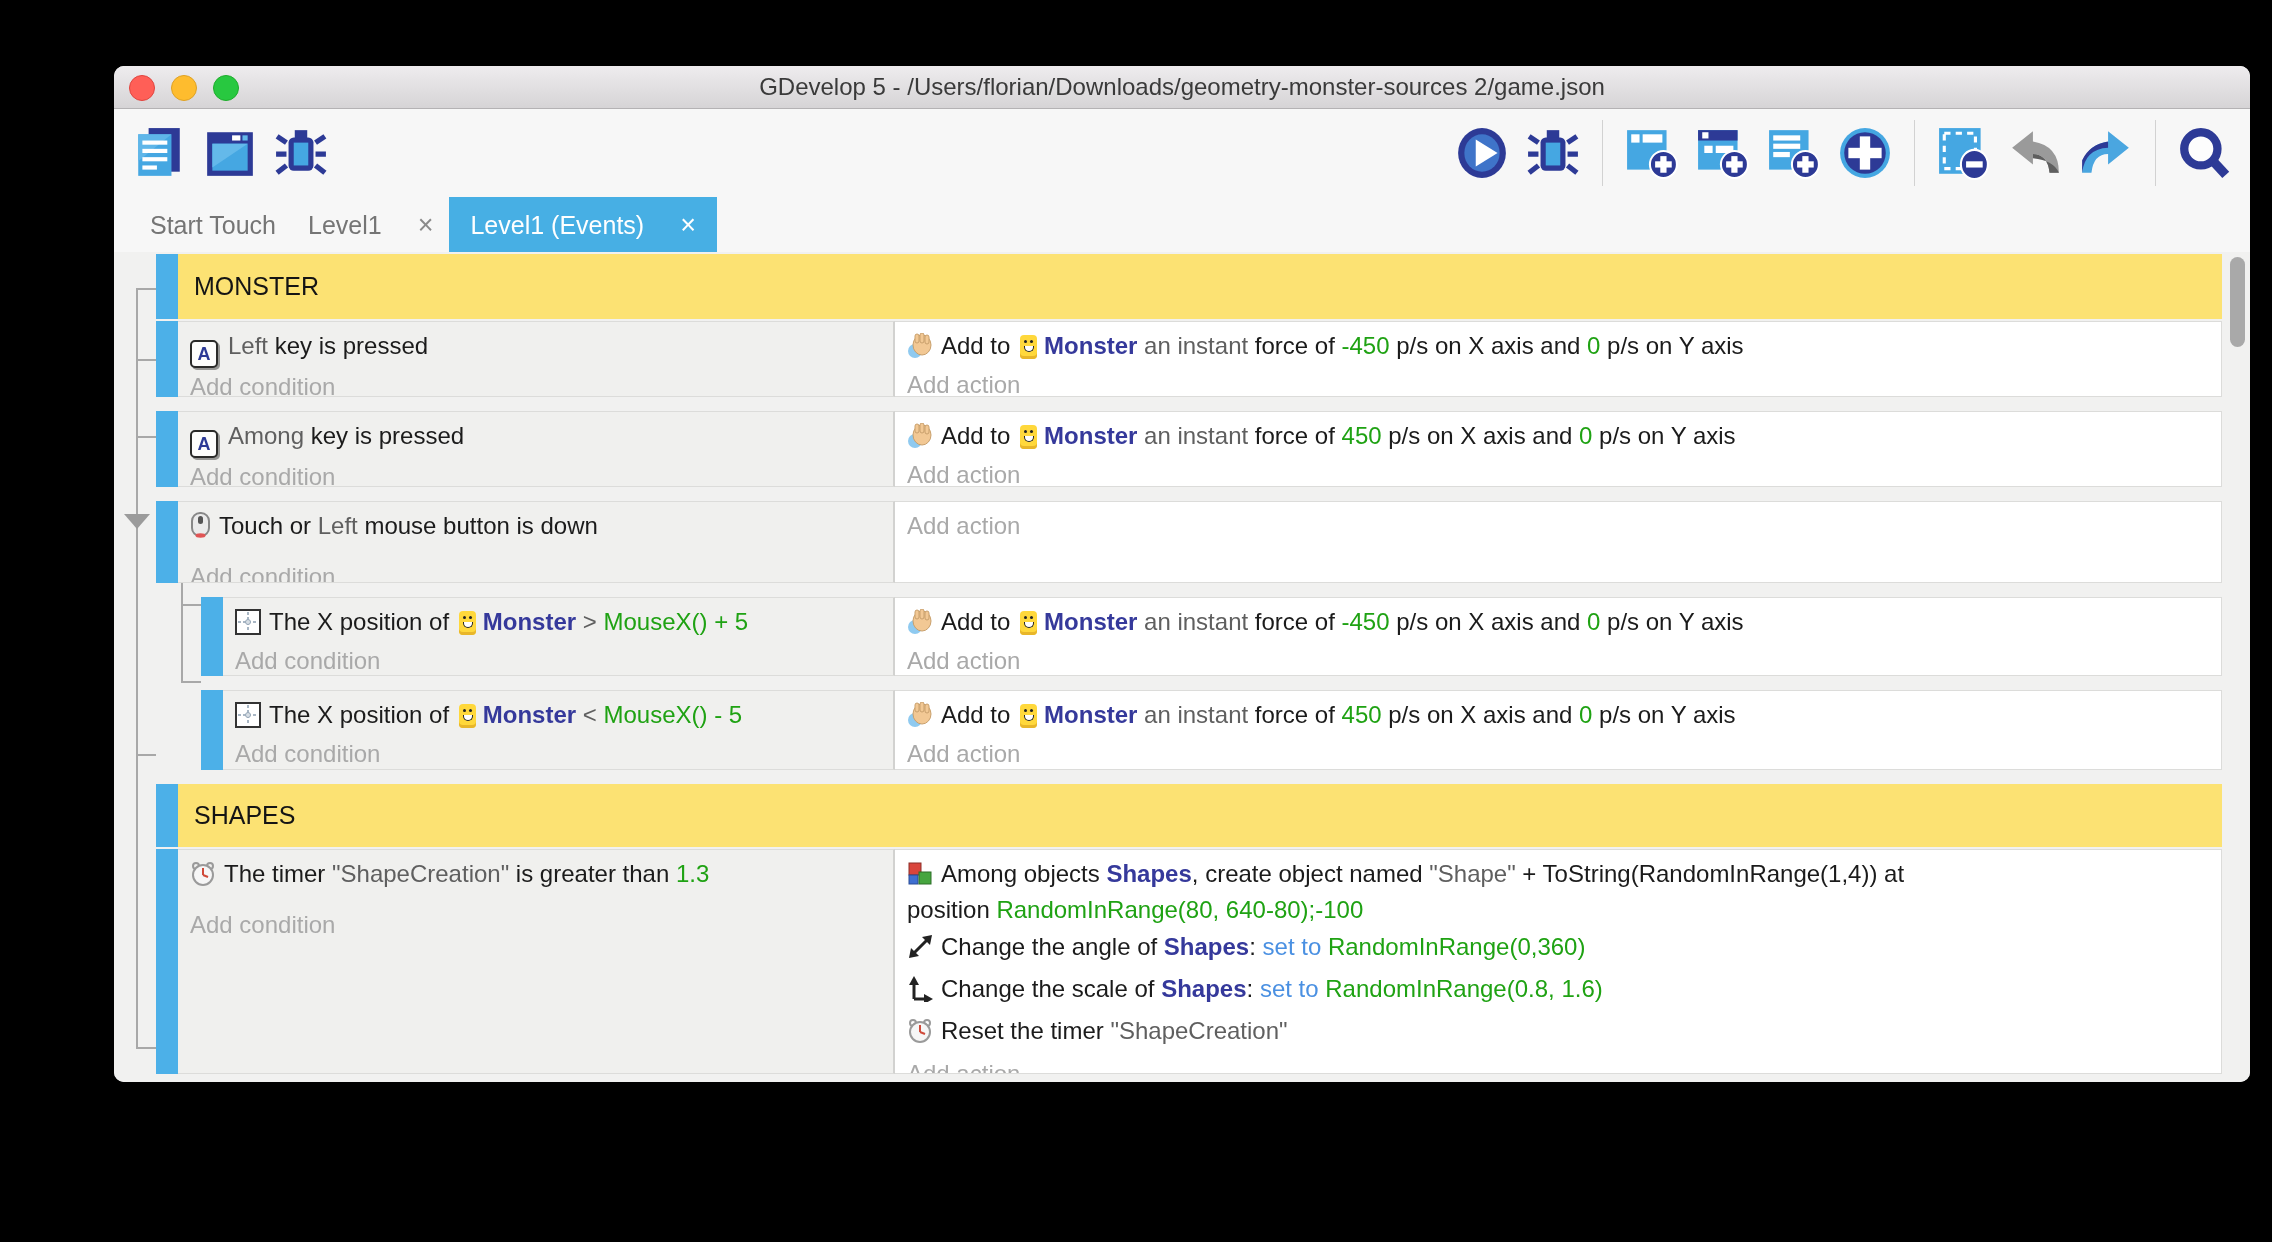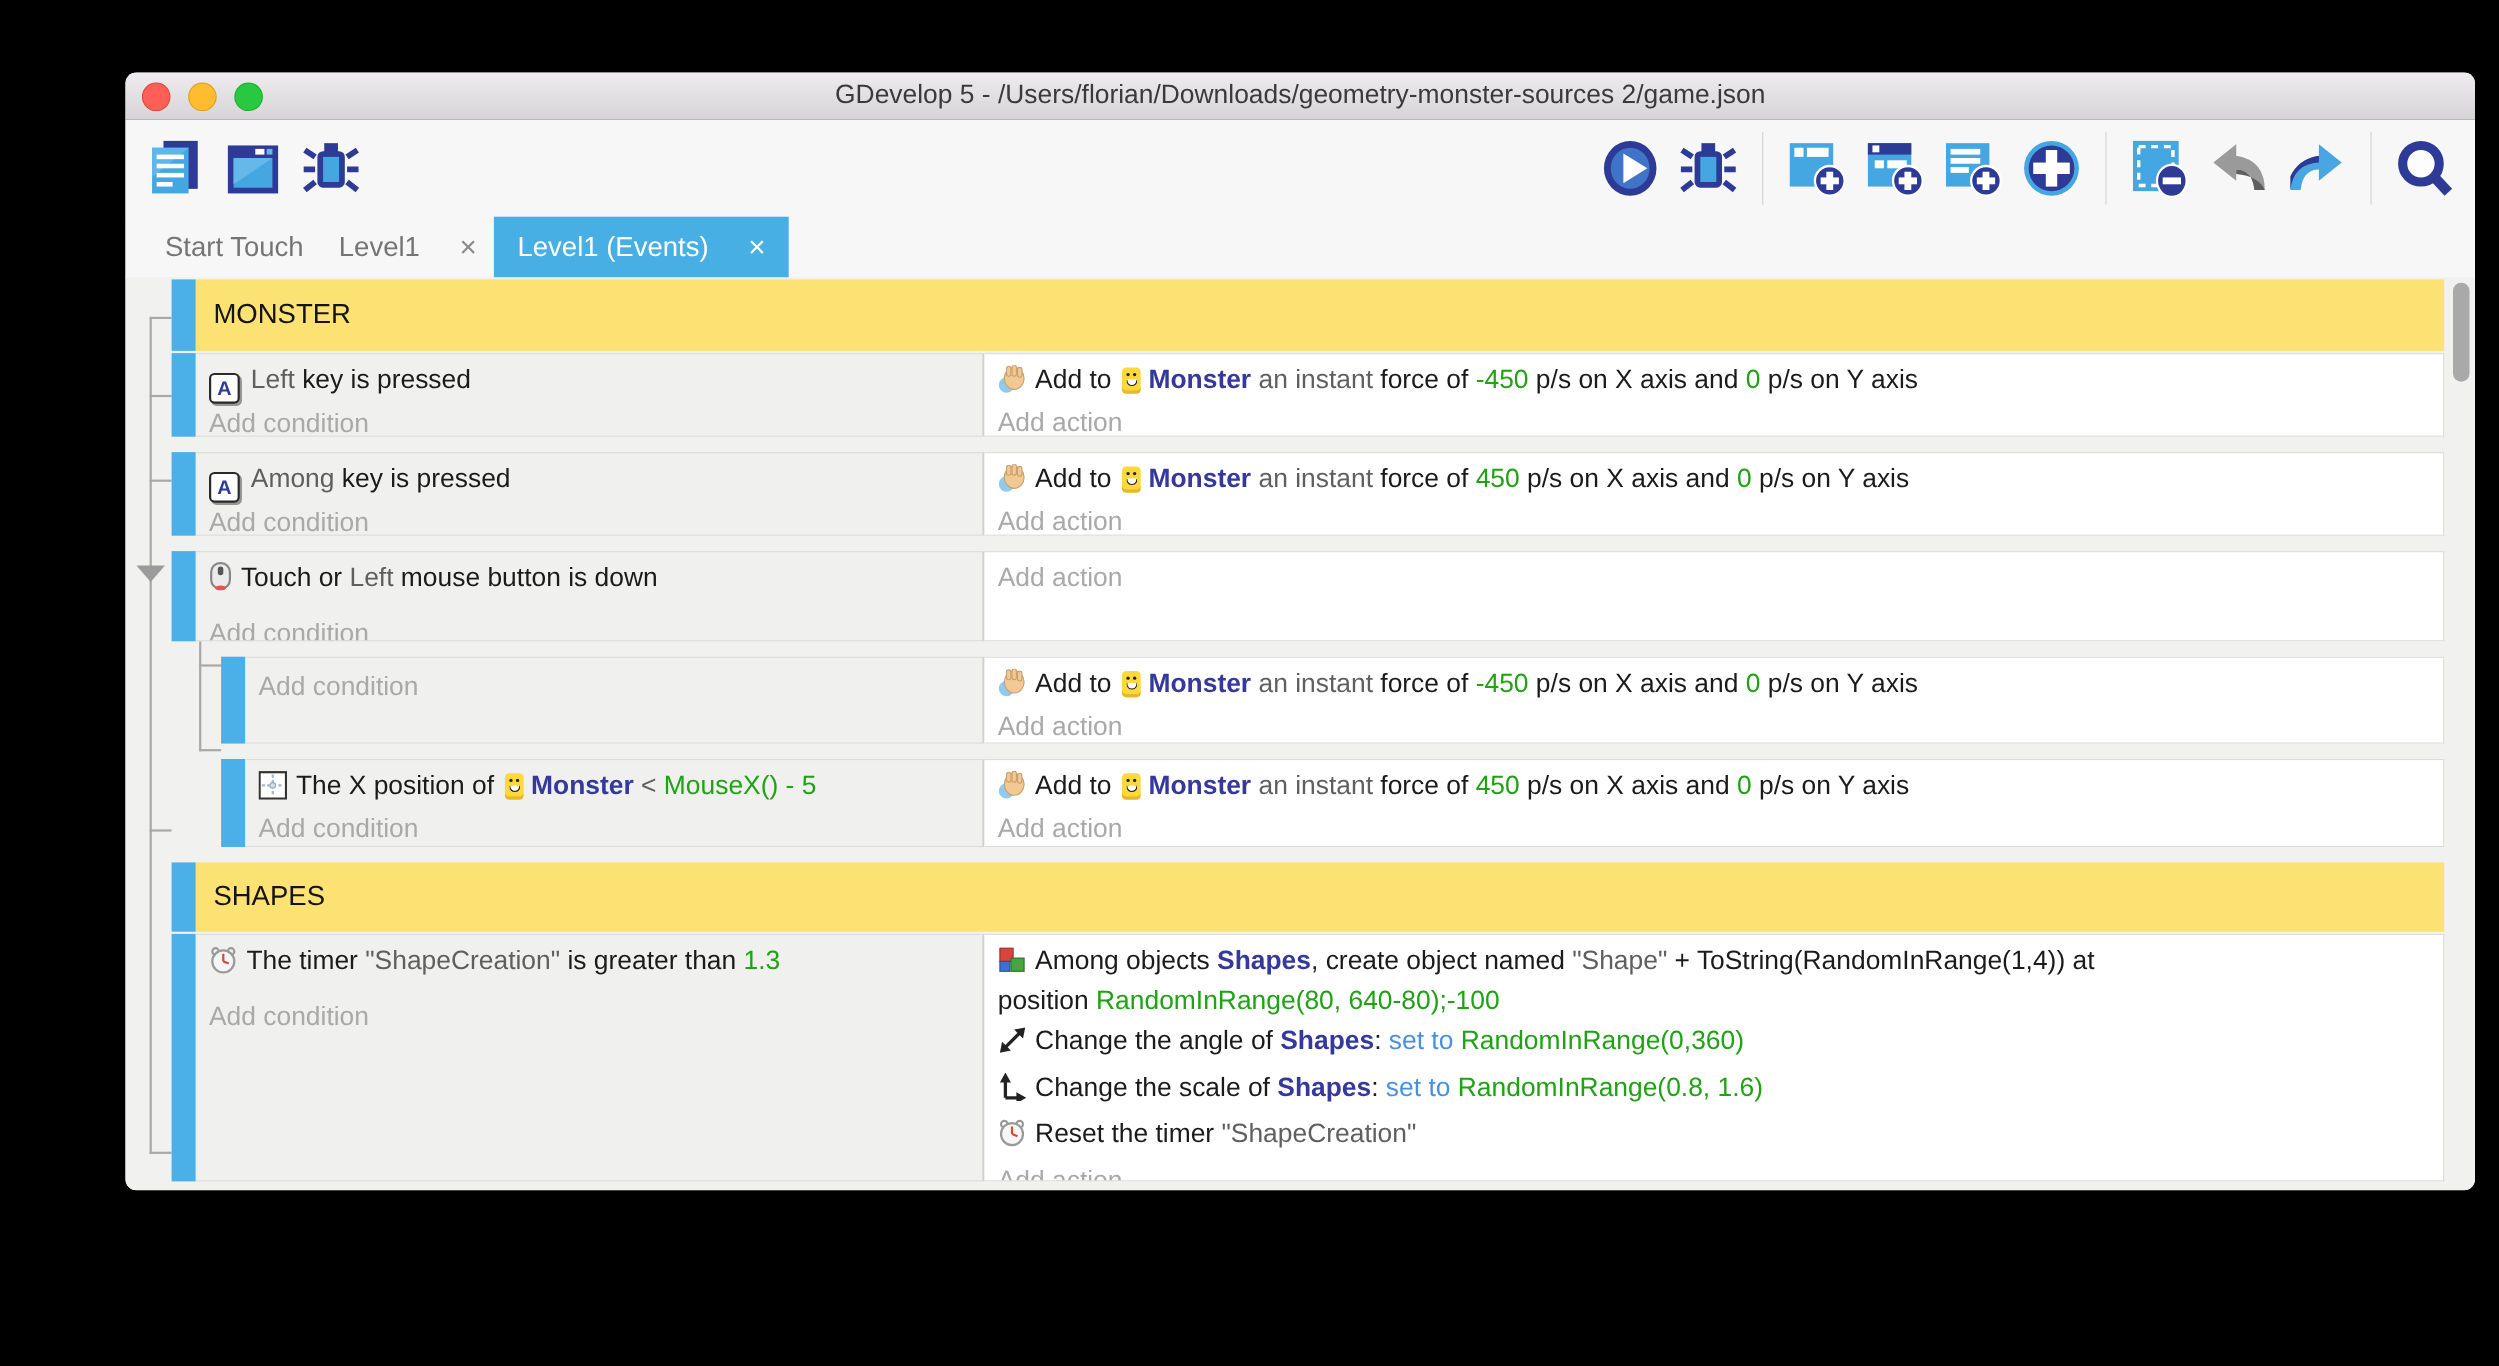--- a/index.html
+++ b/index.html
@@ -307,20 +307,26 @@
           <div class="add addgap">Add condition</div>
         </div>
         <div class="act">
           <div class="add" style="margin-top:2px;">Add action</div>
         </div>
       </div>
 
       <div class="ev sub" style="height:79px;">
         <div class="bar"></div>
         <div class="cond">
+          <div class="line"><span class="ic"><svg width="26" height="26" viewBox="0 0 26 26">
+                  <rect x="1" y="1" width="24" height="24" fill="#fff" stroke="#333" stroke-width="2"></rect>
+                  <line x1="3" y1="13" x2="23" y2="13" stroke="#a8b6c4" stroke-width="2" stroke-dasharray="3 2"></line>
+                  <line x1="13" y1="3" x2="13" y2="23" stroke="#a8b6c4" stroke-width="2" stroke-dasharray="3 2"></line>
+                  <circle cx="13" cy="13" r="2.5" fill="#d7dee5" stroke="#98a8b8"></circle>
+                </svg></span><span>The X position of </span><span class="mon"></span><span class="o">Monster</span><span class="p"> &gt; </span><span class="g">MouseX() + 5</span></div>
           <div class="add">Add condition</div>
         </div>
         <div class="act">
           <div class="line"><span class="ic"><svg width="26" height="26" viewBox="0 0 26 26">
                   <circle cx="8" cy="18" r="7" fill="#8fcaf0"></circle>
                   <ellipse cx="15" cy="12" rx="9" ry="10" fill="#f2c894" stroke="#c9a06c"></ellipse>
                   <rect x="8" y="1" width="4" height="9" rx="2" fill="#f2c894" stroke="#c9a06c"></rect>
                   <rect x="13" y="0" width="4" height="10" rx="2" fill="#f2c894" stroke="#c9a06c"></rect>
                   <rect x="18" y="2" width="4" height="9" rx="2" fill="#f2c894" stroke="#c9a06c"></rect>
                 </svg></span><span>Add to </span><span class="mon"></span><span class="o">Monster</span><span class="p"> an instant</span><span> force of </span><span class="g">-450</span><span> p/s on X axis and </span><span class="g">0</span><span> p/s on Y axis</span></div>

